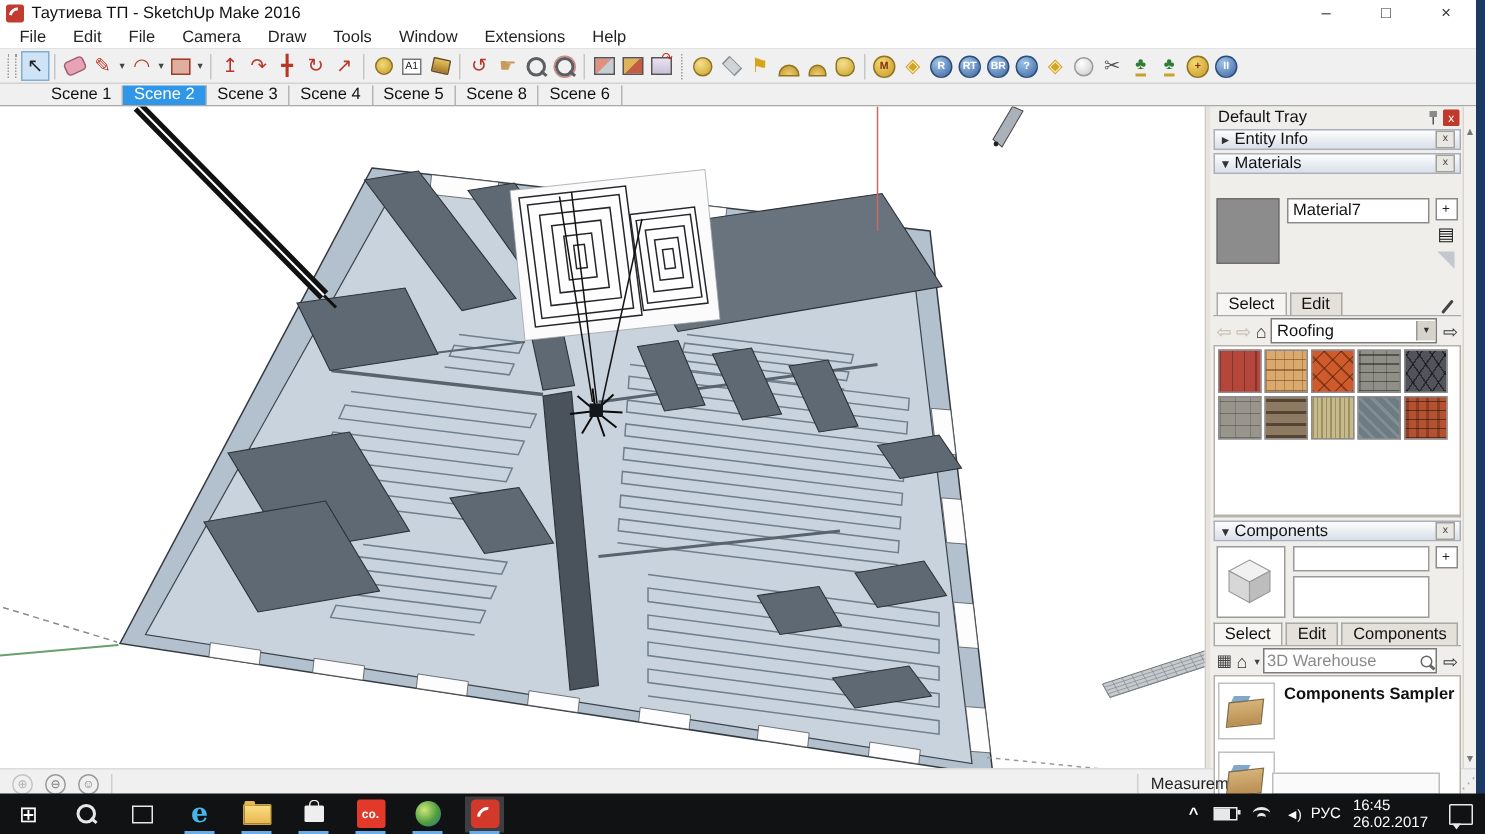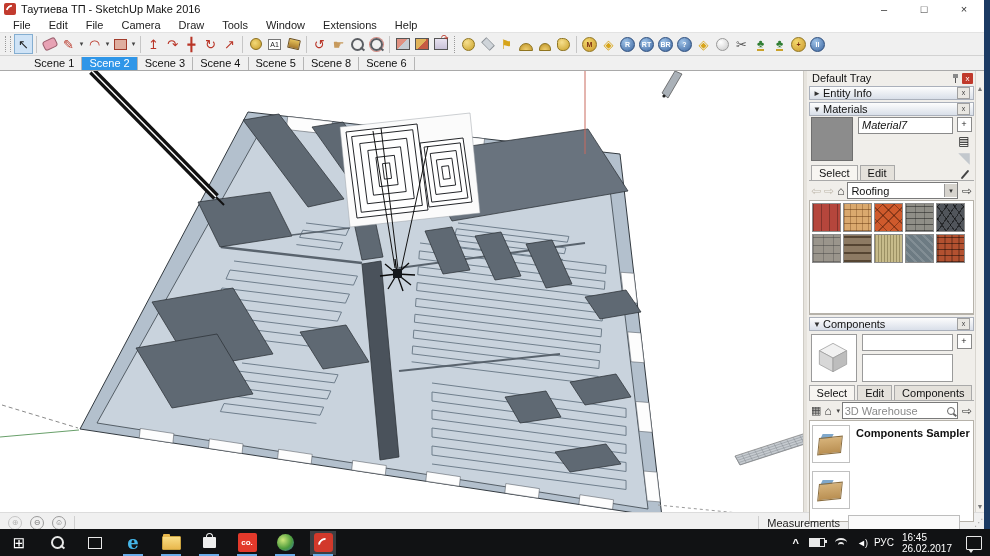--- a/index.html
+++ b/index.html
@@ -61,21 +61,21 @@
   .trayscroll{width:9px;background:#f3f1ed;border-left:1px solid #d8d5cf;display:flex;flex-direction:column;align-items:center;font-size:7px;color:#777;}
   .trayhead{display:flex;align-items:center;height:13px;padding:0 1px 0 3px;}
   .pin{width:7px;height:9px;position:relative;margin-right:3px;}
   .pin::before{content:"";position:absolute;left:1px;top:0;width:5px;height:4px;background:#8a8a8a;}
   .pin::after{content:"";position:absolute;left:3px;top:4px;width:1px;height:5px;background:#555;}
   .xred{width:11px;height:11px;background:#c0392b;color:#fff;font-size:8px;line-height:11px;text-align:center;border-radius:1px;}
   .phead{display:flex;align-items:center;height:13px;background:linear-gradient(#fdfdfd,#d9dfe9);
      border:1px solid #aab0bb;padding:0 3px;margin-top:2px;}
   .phead .arr{width:10px;font-size:8px;color:#333;}
   .pclose{margin-left:auto;width:11px;height:10px;border:1px solid #a0a0a0;background:#e9e7e2;font-size:7px;line-height:9px;text-align:center;color:#444;}
-  .matbody{background:#f0eeea;padding:1px 2px;font-style:italic;}
+  .matbody{background:#f0eeea;padding:16px 2px;}
   .matrow{display:flex;}
   .matprev{width:40px;height:42px;background:#8c8c8c;border:1px solid #6f6f6f;}
   .matname{flex:1;height:15px;border:1px solid #8a8a8a;background:#fff;margin-left:5px;padding:0 3px;line-height:15px;}
   .matside{width:16px;display:flex;flex-direction:column;align-items:center;margin-left:3px;}
   .mkbtn{width:13px;height:13px;border:1px solid #8a8a8a;background:#fff;font-size:9px;line-height:12px;text-align:center;color:#222;}
   .tex3d{font-size:12px;margin-top:2px;}
   .sampletri{color:#c3c8cd;font-size:15px;line-height:12px;margin-top:4px;}
   .tabsrow{display:flex;align-items:flex-end;height:15px;border-bottom:1px solid #a9a9a9;background:#f0eeea;padding:0 2px;justify-content:center;}
   .ttab{padding:0 7px;line-height:14px;border:1px solid #a9a9a9;border-bottom:none;background:#e4e1db;margin-right:2px;}
   .ttab.active{background:#f7f5f1;}

